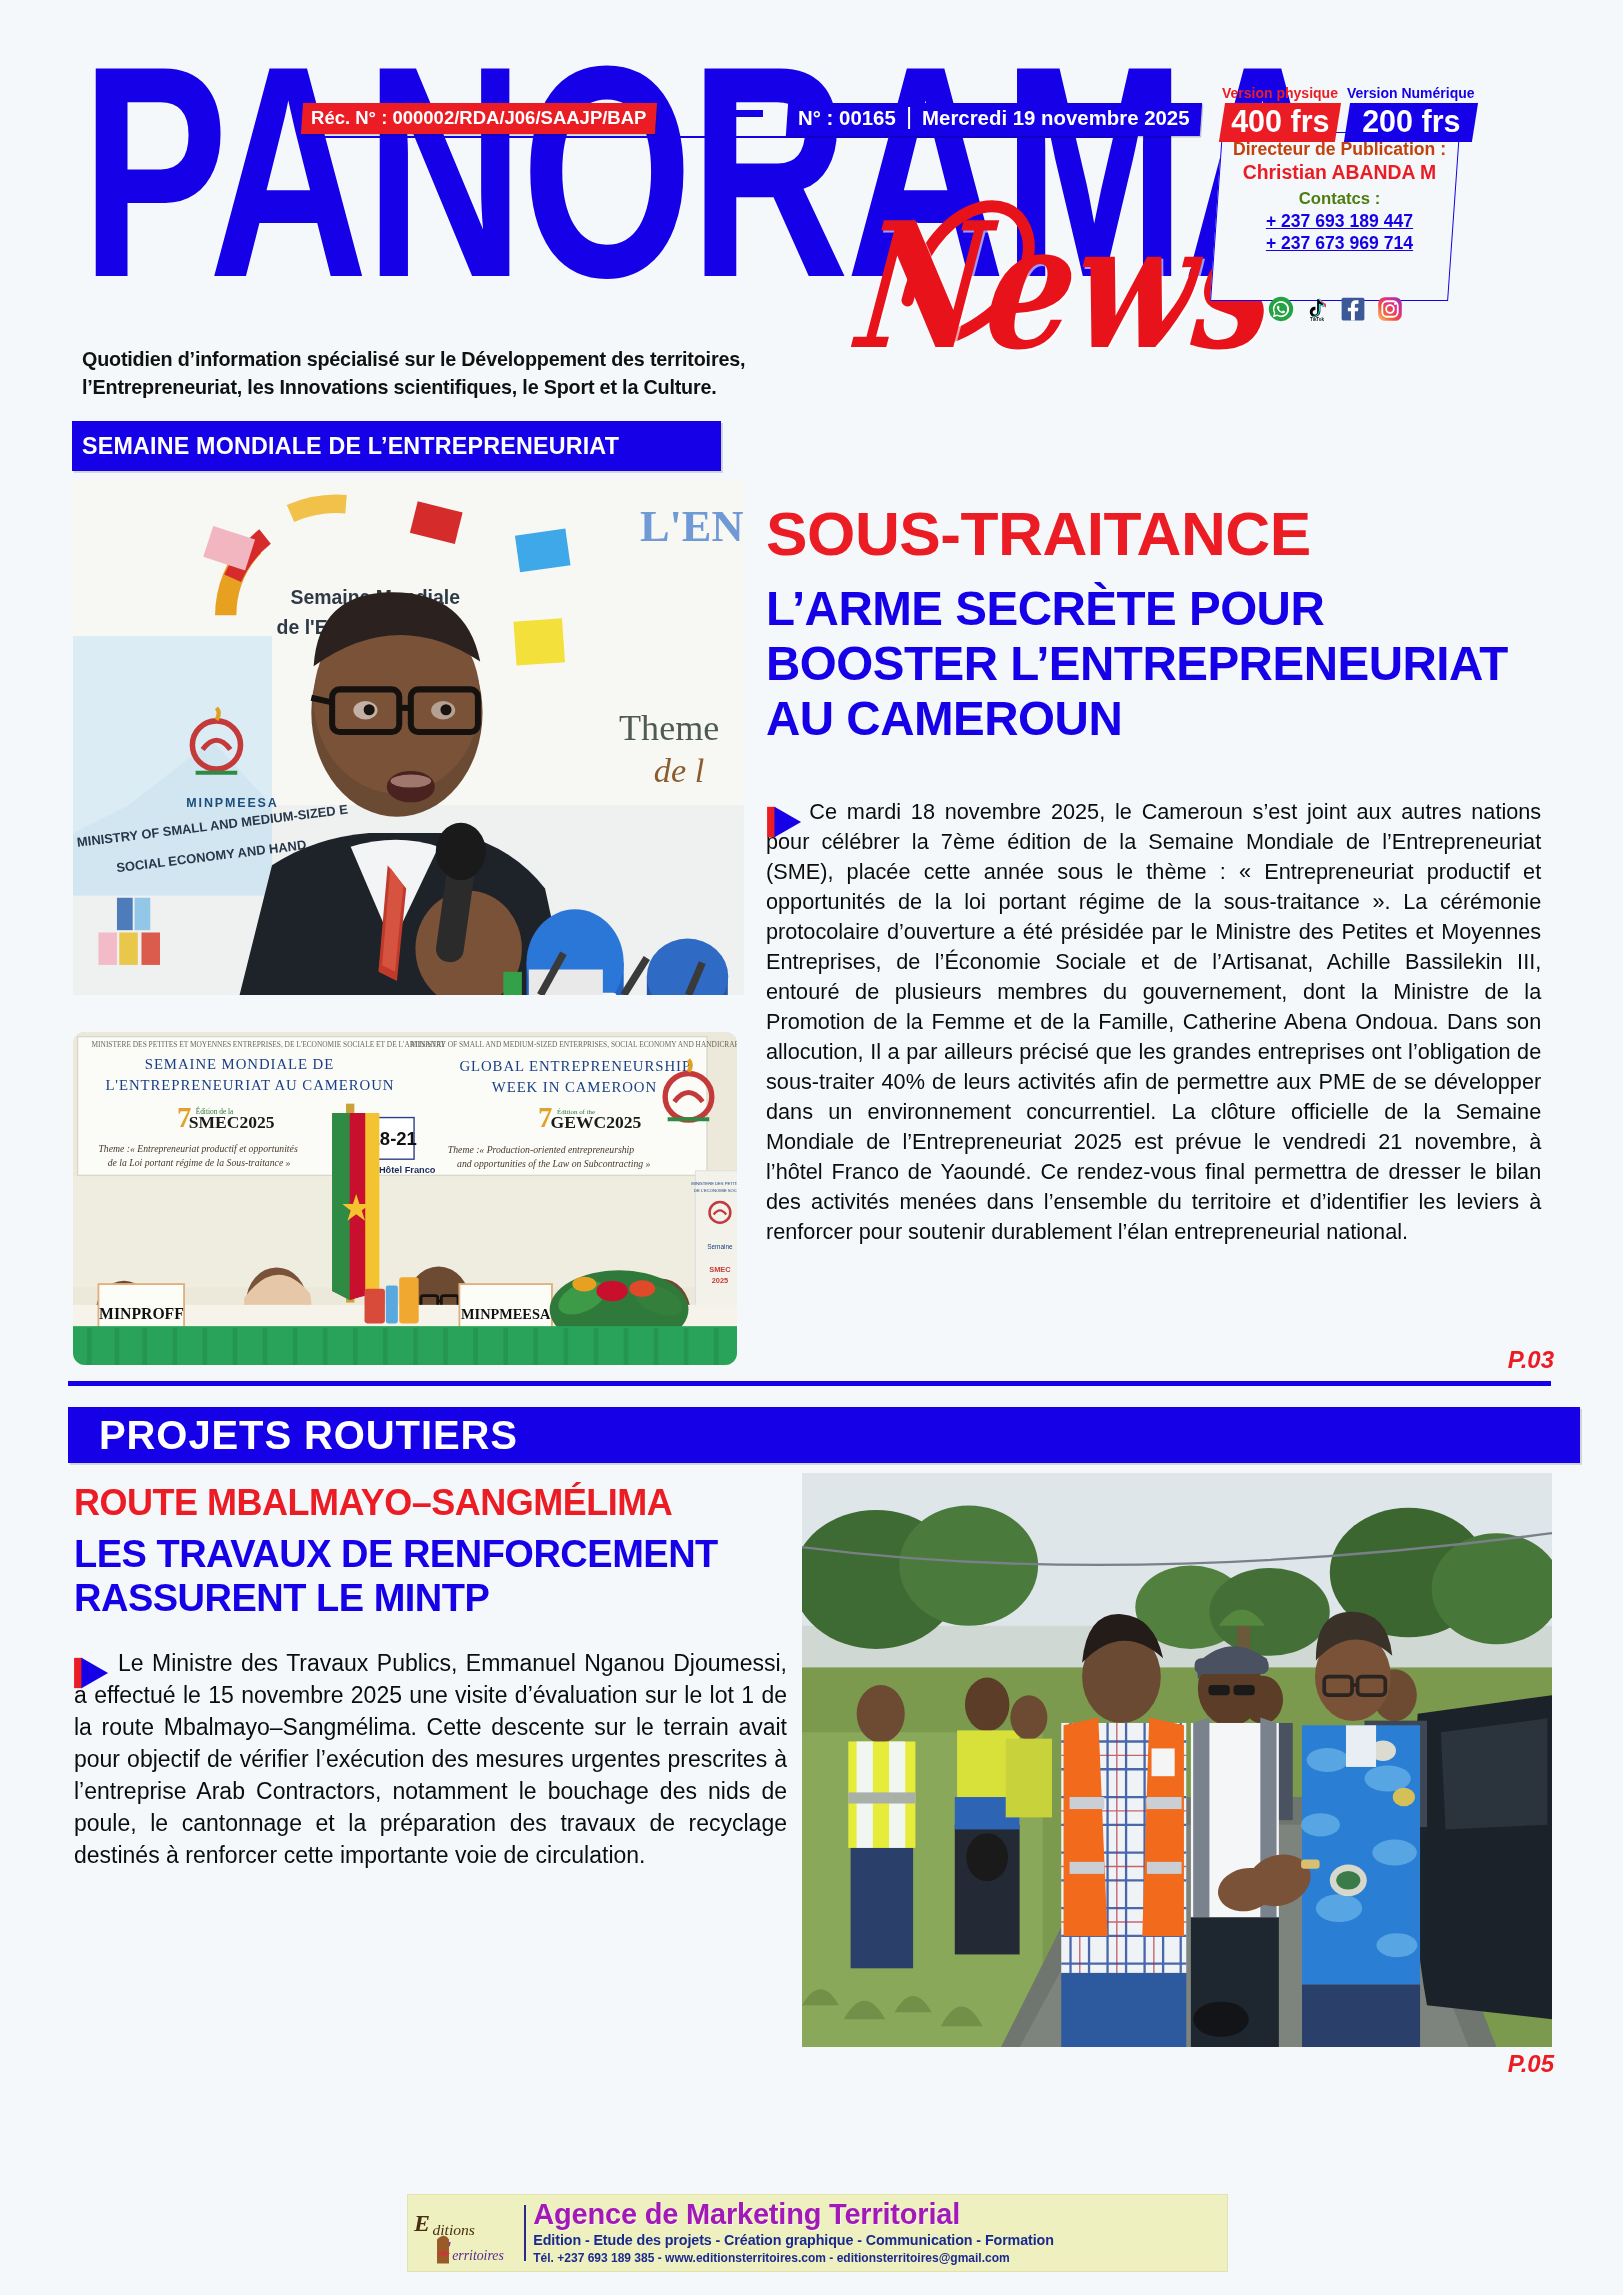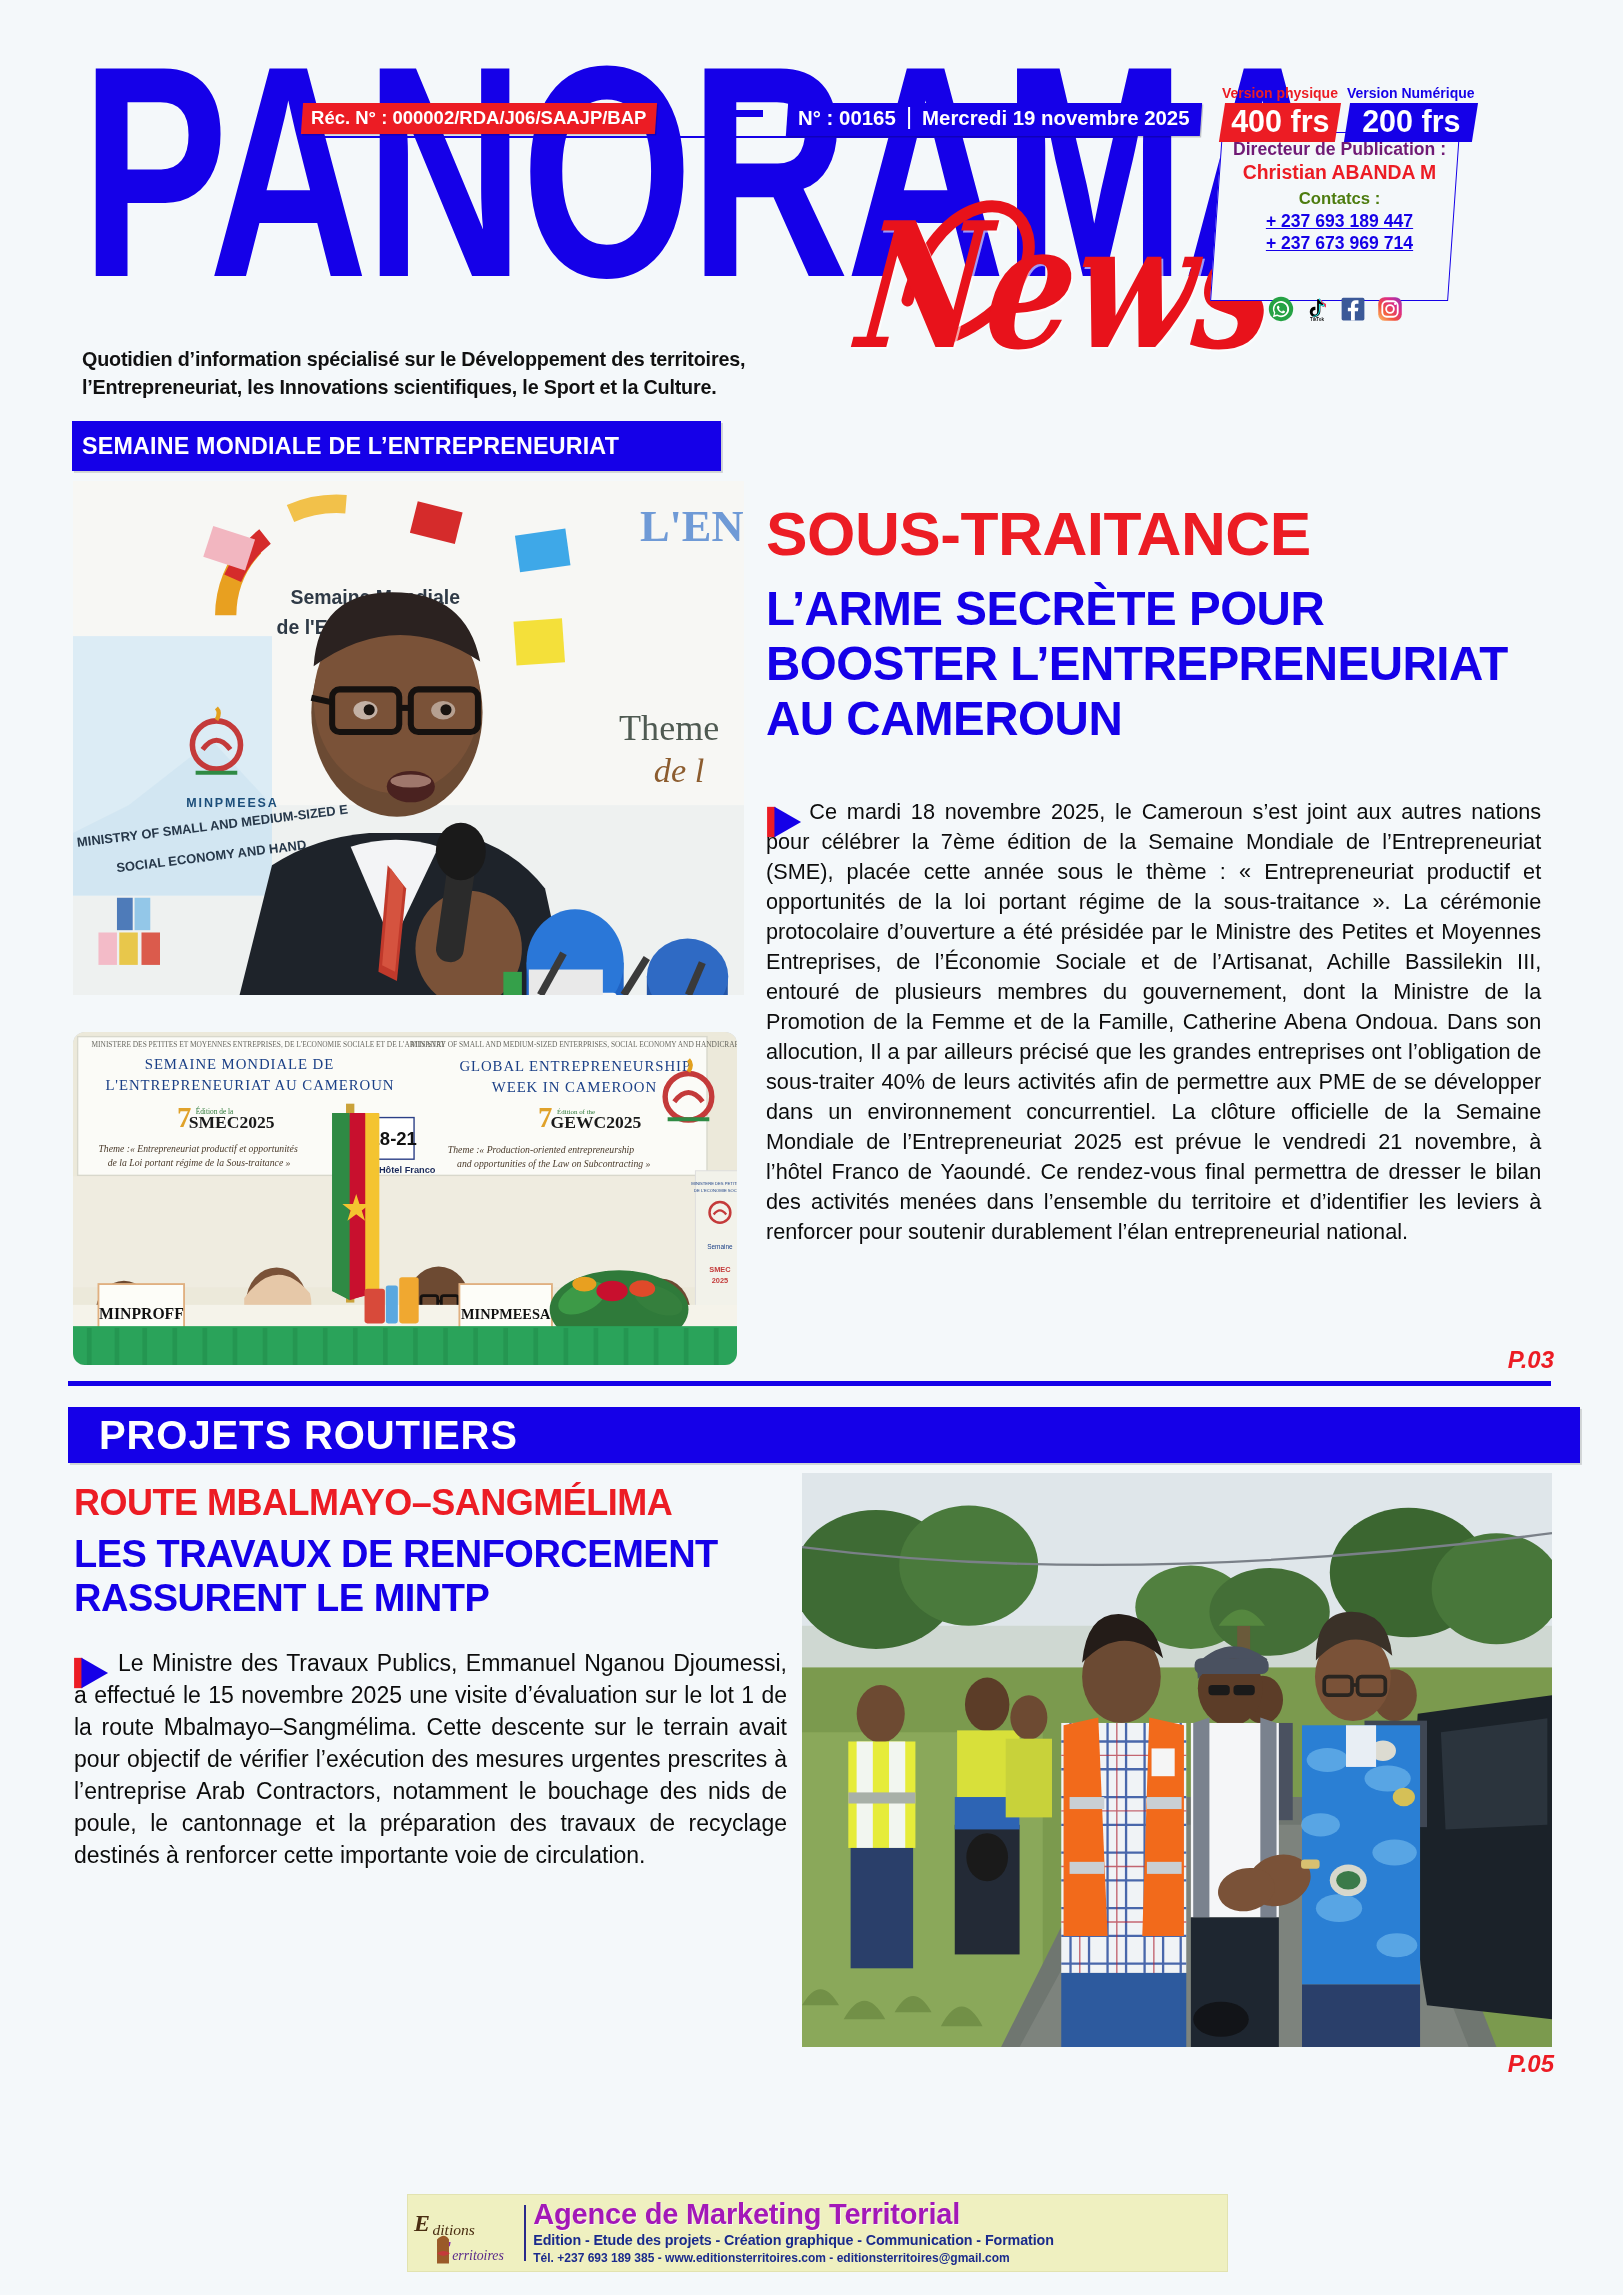--- a/index.html
+++ b/index.html
@@ -103,21 +103,21 @@
   .dir-box{
     position:absolute;left:1216px;top:132px;width:236px;height:167px;
     background:#f4f8fa;border:1.9px solid #1500e8;
     transform:skewX(-4deg);
     z-index:5;
   }
   .dir-inner{
     position:absolute;left:1231px;top:138px;width:217px;
     text-align:center;z-index:6;
   }
-  .dir-title{font-size:17.6px;font-weight:bold;color:#701a75;line-height:22px;}
+  .dir-title{font-size:17.6px;font-weight:bold;color:#c2410c;line-height:22px;}
   .dir-name{font-size:19.4px;font-weight:bold;color:#ec1c24;line-height:25px;}
   .dir-contacts{font-size:16.7px;font-weight:bold;color:#4d7c0f;line-height:23px;margin-top:1.9px;}
   .dir-phone{font-size:17.6px;font-weight:bold;color:#1500e8;line-height:22px;text-decoration:underline;}
   .social-row{
     position:absolute;left:1268px;top:296px;width:148px;
     display:flex;gap:10.2px;align-items:center;z-index:7;
   }
   .soc{width:26px;height:26px;display:block;}
 
   

